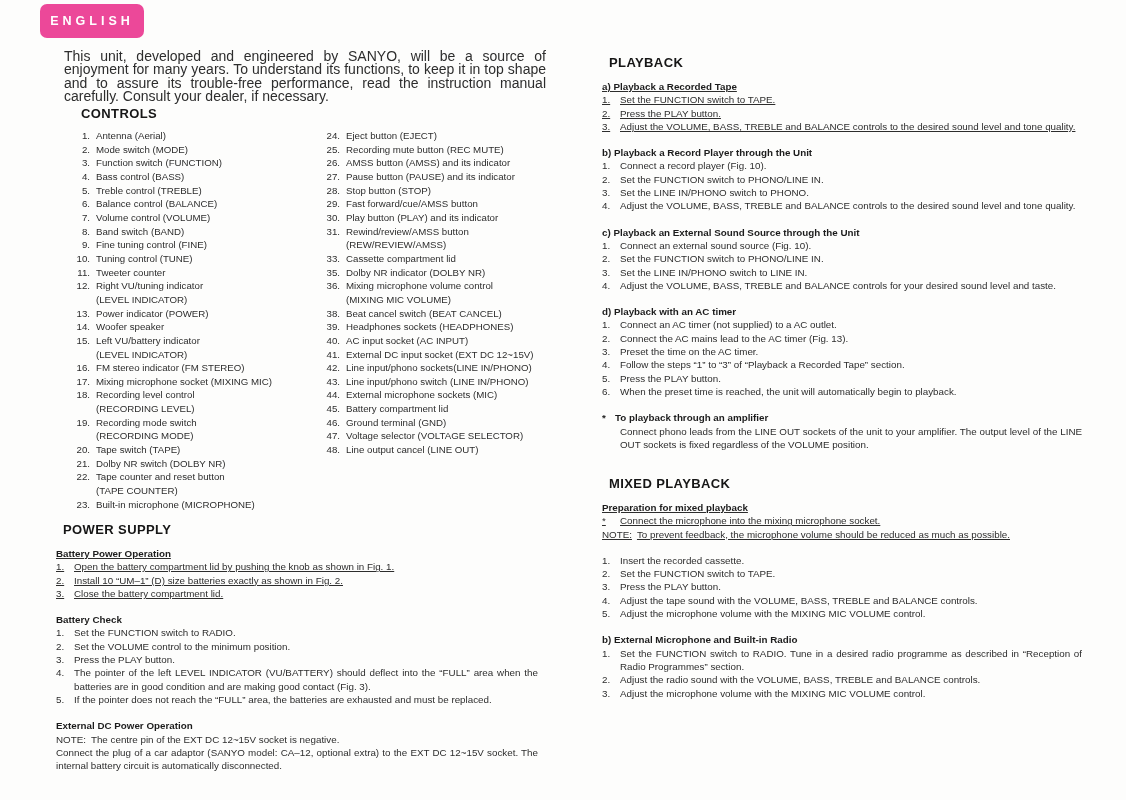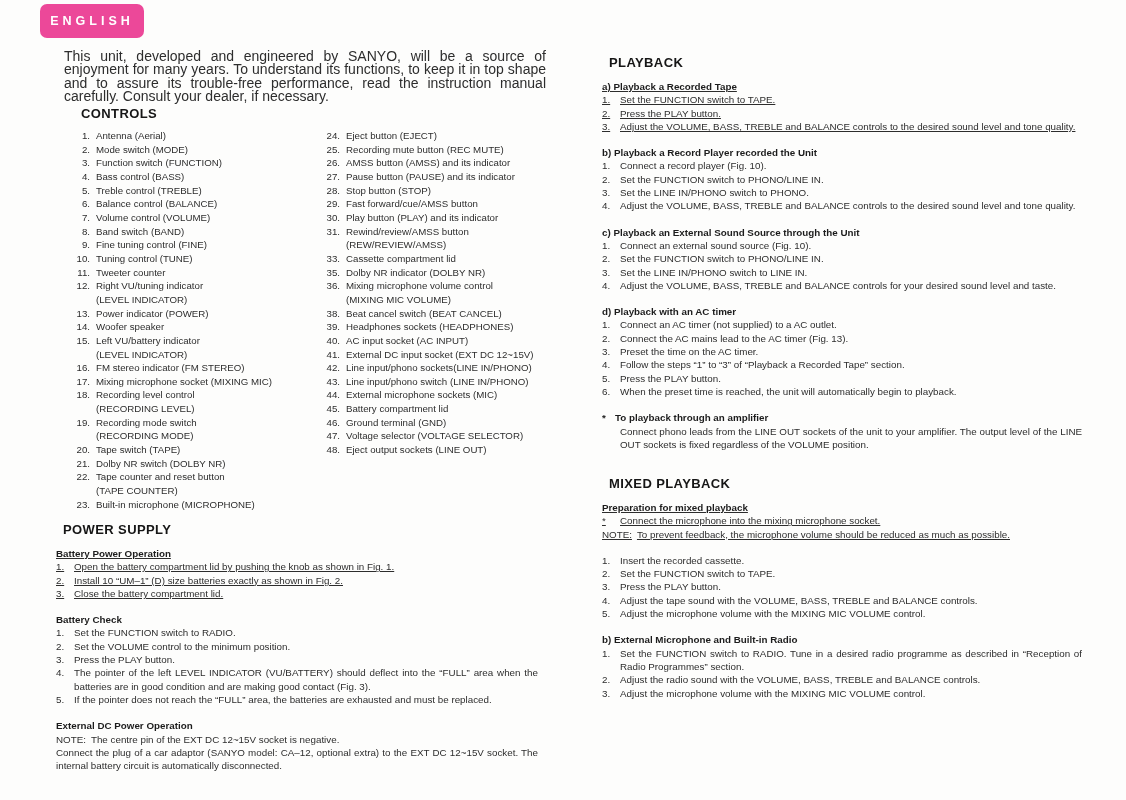--- a/index.html
+++ b/index.html
@@ -266,21 +266,21 @@
           <div class="row">
             <span class="num">46.</span>
             <span class="txt">Ground terminal (GND)</span>
           </div>
           <div class="row">
             <span class="num">47.</span>
             <span class="txt">Voltage selector (VOLTAGE SELECTOR)</span>
           </div>
           <div class="row">
             <span class="num">48.</span>
-            <span class="txt">Eject output sockets (LINE OUT)</span>
+            <span class="txt">Line output cancel (LINE OUT)</span>
           </div>
         </div>
     </div>
   </div>
 
   <div class="power-supply blk">
     <h2 class="sec-title">POWER SUPPLY</h2>
     <div>
         <div class="group">
           <div class="group-heading">
@@ -354,21 +354,21 @@
             <span class="num">2.</span>
             <span class="txt">Press the PLAY button.</span>
           </div>
           <div class="row">
             <span class="num">3.</span>
             <span class="txt">Adjust the VOLUME, BASS, TREBLE and BALANCE controls to the desired sound level and tone quality.</span>
           </div>
         </div>
         <div class="group">
           <div class="group-heading">
-            <span>b) Playback a Record Player recorded the Unit</span>
+            <span>b) Playback a Record Player through the Unit</span>
           </div>
           <div class="row">
             <span class="num">1.</span>
             <span class="txt">Connect a record player (Fig. 10).</span>
           </div>
           <div class="row">
             <span class="num">2.</span>
             <span class="txt">Set the FUNCTION switch to PHONO/LINE IN.</span>
           </div>
           <div class="row">

